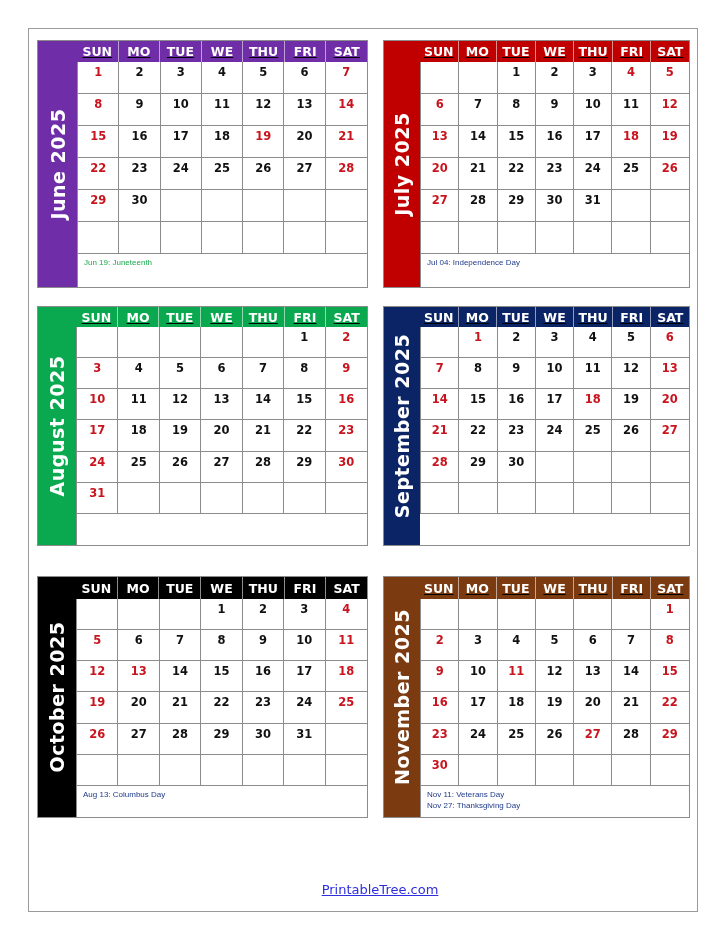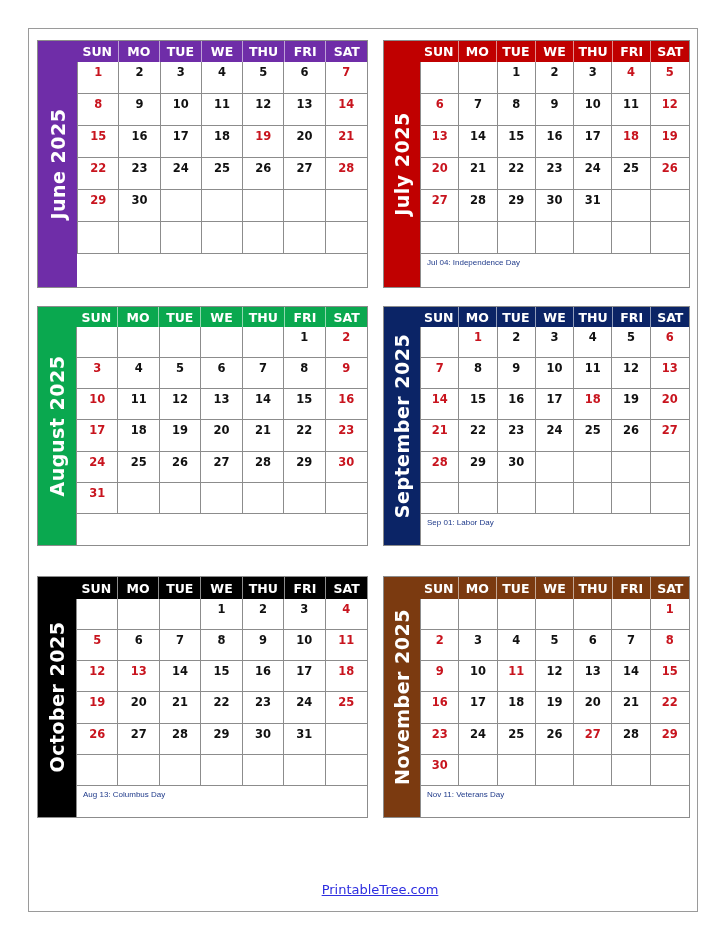--- a/index.html
+++ b/index.html
@@ -1,21 +1,21 @@
 <!DOCTYPE html>
 <html><head>
 <meta charset="utf-8">
 <style>
   html, body { margin:0; padding:0; background:#ffffff; }
   body { width:728px; height:942px; position:relative; overflow:hidden; font-family:"DejaVu Sans", sans-serif; }
   .page-border { position:absolute; left:28px; top:28px; width:670px; height:884px; border:1px solid #9a9a9a; box-sizing:border-box; }
   .cal { position:absolute; box-sizing:border-box; border:1px solid #8c8c8c; background:#fff; }
   .cal .label-col { position:absolute; left:0; top:0; bottom:0; }
   .cal .label-text { position:absolute; left:50%; top:50%; transform:translate(-50%,-50%) rotate(-90deg); white-space:nowrap; color:#fff; font-weight:bold; font-size:19px; letter-spacing:0.5px; }
-  .cal .header { position:absolute; top:0; right:0; display:flex; }
+  .cal .header { position:absolute; top:0; right:0; display:flex;text-decoration:underline; }
   .cal .header .hcell { flex:1; color:#fff; font-weight:bold; font-size:12.5px; text-align:center; box-sizing:border-box; border-left:1px solid rgba(255,255,255,0.55); display:flex; align-items:center; justify-content:center; }
   .cal .header .hcell:first-child { border-left:none; }
   .cal .grid { position:absolute; right:0; display:grid; grid-template-columns:repeat(7,1fr); }
   .cal .dcell { box-sizing:border-box; border-right:1px solid #8c8c8c; border-bottom:1px solid #8c8c8c; font-weight:bold; font-size:11.5px; text-align:center; padding-top:3px; color:#111; }
   .cal .dcell:nth-child(7n) { border-right:none; }
   .cal .dcell.red { color:#c8141e; }
   .cal .notes { position:absolute; right:0; bottom:0; box-sizing:border-box; padding:3px 6px; font-family:"Liberation Sans", sans-serif; font-size:8px; line-height:11px; }
   .footer-link { position:absolute; left:0; width:728px; top:882px; text-align:center; font-family:"DejaVu Sans", sans-serif; font-size:13px; color:#2e2ee0; text-decoration:underline;padding-left:16px; }
 </style>
 </head>
@@ -73,20 +73,23 @@
         <div class="dcell"></div>
         <div class="dcell"></div>
         <div class="dcell"></div>
         <div class="dcell"></div>
         <div class="dcell"></div>
         <div class="dcell"></div>
         <div class="dcell"></div>
         <div class="dcell"></div>
         <div class="dcell"></div>
         <div class="dcell"></div>
+      </div>
+      <div class="notes" style="left: 39px; height: 33px; color: rgb(26, 168, 75); border-left: 1px solid rgb(140, 140, 140);">
+        <div>Jun 19: Juneteenth</div>
       </div>
     </div>
     <div class="cal" style="left: 383px; top: 40px; width: 307px; height: 248px;">
       <div class="label-col" style="width: 36px; background: rgb(192, 0, 0);">
         <div class="label-text">July 2025</div>
       </div>
       <div class="header" style="left: 36px; height: 21px; background: rgb(192, 0, 0);">
         <div class="hcell">SUN</div>
         <div class="hcell">MO</div>
         <div class="hcell">TUE</div>
@@ -252,23 +255,20 @@
         <div class="dcell"></div>
         <div class="dcell"></div>
         <div class="dcell"></div>
         <div class="dcell"></div>
         <div class="dcell"></div>
         <div class="dcell"></div>
         <div class="dcell"></div>
         <div class="dcell"></div>
         <div class="dcell"></div>
       </div>
-      <div class="notes" style="left: 36px; height: 31px; color: rgb(31, 58, 138); border-left: 1px solid rgb(140, 140, 140);">
-        <div>Sep 01: Labor Day</div>
-      </div>
     </div>
     <div class="cal" style="left: 37px; top: 576px; width: 331px; height: 242px;">
       <div class="label-col" style="width: 38px; background: rgb(0, 0, 0);">
         <div class="label-text">October 2025</div>
       </div>
       <div class="header" style="left: 38px; height: 22px; background: rgb(0, 0, 0);">
         <div class="hcell">SUN</div>
         <div class="hcell">MO</div>
         <div class="hcell">TUE</div>
         <div class="hcell">WE</div>
@@ -376,17 +376,18 @@
         <div class="dcell red">30</div>
         <div class="dcell"></div>
         <div class="dcell"></div>
         <div class="dcell"></div>
         <div class="dcell"></div>
         <div class="dcell"></div>
         <div class="dcell"></div>
       </div>
       <div class="notes" style="left: 36px; height: 31px; color: rgb(31, 58, 138); border-left: 1px solid rgb(140, 140, 140); margin-top: 6px;">
         <div>Nov 11: Veterans Day</div>
+        <div>Nov 27: Thanksgiving Day</div>
       </div>
     </div>
   </div>
 
 <a class="footer-link">PrintableTree.com</a>
 
 </body></html>

